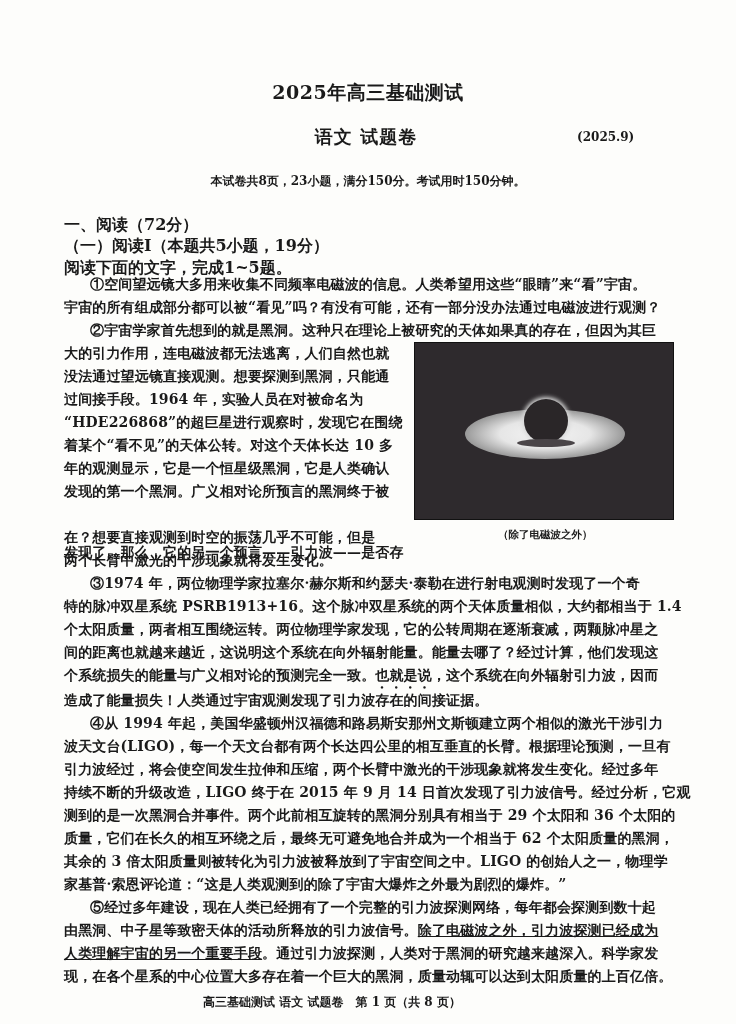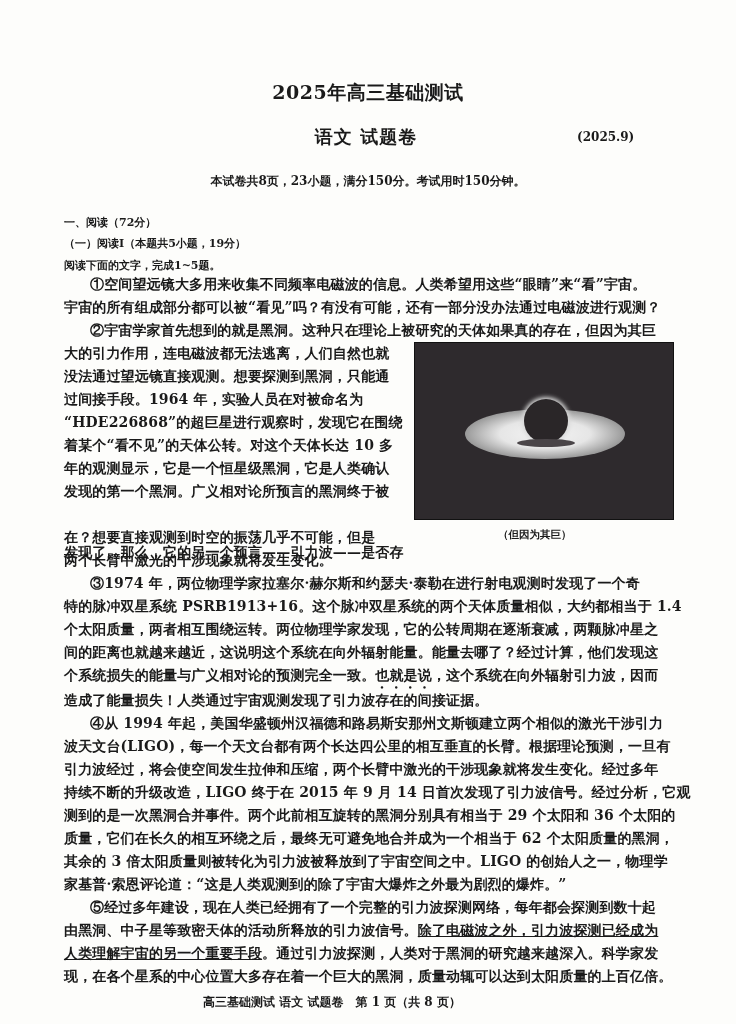--- a/index.html
+++ b/index.html
@@ -19,21 +19,21 @@
     position:absolute; top:125px; left:0; width:732px; text-align:center;
     font-size:18px; font-weight:bold; letter-spacing:1px;
   }
   .date {
     position:absolute; top:130px; left:553px; font-size:12px; font-weight:bold;margin-left:24px;
   }
   .info {
     position:absolute; top:173px; left:0; width:736px; text-align:center;
     font-size:12px; font-weight:bold;
   }
-  .sec { position:absolute; left:64px; font-size:11px; font-weight:bold; }
+  .sec { position:absolute; left:64px; font-size:16px; font-weight:bold; }
   .line {
     position:absolute; left:64px; width:632px;
     font-size:14px; line-height:23px; white-space:nowrap; font-weight:bold;
     letter-spacing:0.15px;
   }
   .narrow { width:340px; }
   .indent { padding-left:26px; }
   .ul { text-decoration:underline; }
   .dot { text-emphasis: dot; text-emphasis-position: under; -webkit-text-emphasis: dot; -webkit-text-emphasis-position: under; }
   .figure {
@@ -89,21 +89,21 @@
   <div class="line narrow" style="top:480px;">发现的第一个黑洞。广义相对论所预言的黑洞终于被</div>
   <div class="line narrow" style="top:503px;margin-top:38px;">发现了。那么，它的另一个预言——引力波——是否存</div>
   <div class="line narrow" style="top:526px;">在？想要直接观测到时空的振荡几乎不可能，但是</div>
   <div class="line narrow" style="top:549px;">两个长臂中激光的干涉现象就将发生变化。</div>
 
   <div class="figure">
     <div class="disk"></div>
     <div class="hole"></div>
     <div class="band"></div>
   </div>
-  <div class="caption">（但因为其巨）</div>
+  <div class="caption">（除了电磁波之外）</div>
 
   <div class="line indent" style="top:572px;">③1974 年，两位物理学家拉塞尔·赫尔斯和约瑟夫·泰勒在进行射电观测时发现了一个奇</div>
   <div class="line" style="top:595px;">特的脉冲双星系统 PSRB1913+16。这个脉冲双星系统的两个天体质量相似，大约都相当于 1.4</div>
   <div class="line" style="top:641px;">间的距离也就越来越近，这说明这个系统在向外辐射能量。能量去哪了？经过计算，他们发现这</div>
   <div class="line" style="top:618px;">个太阳质量，两者相互围绕运转。两位物理学家发现，它的公转周期在逐渐衰减，两颗脉冲星之</div>
   <div class="line" style="top:664px;">
     <span>个系统损失的能量与广义相对论的预测完全一致。</span><span class="dot">也就是说</span><span>，这个系统在向外辐射引力波，因而</span>
   </div>
   <div class="line" style="top:689px;">造成了能量损失！人类通过宇宙观测发现了引力波存在的间接证据。</div>
 

